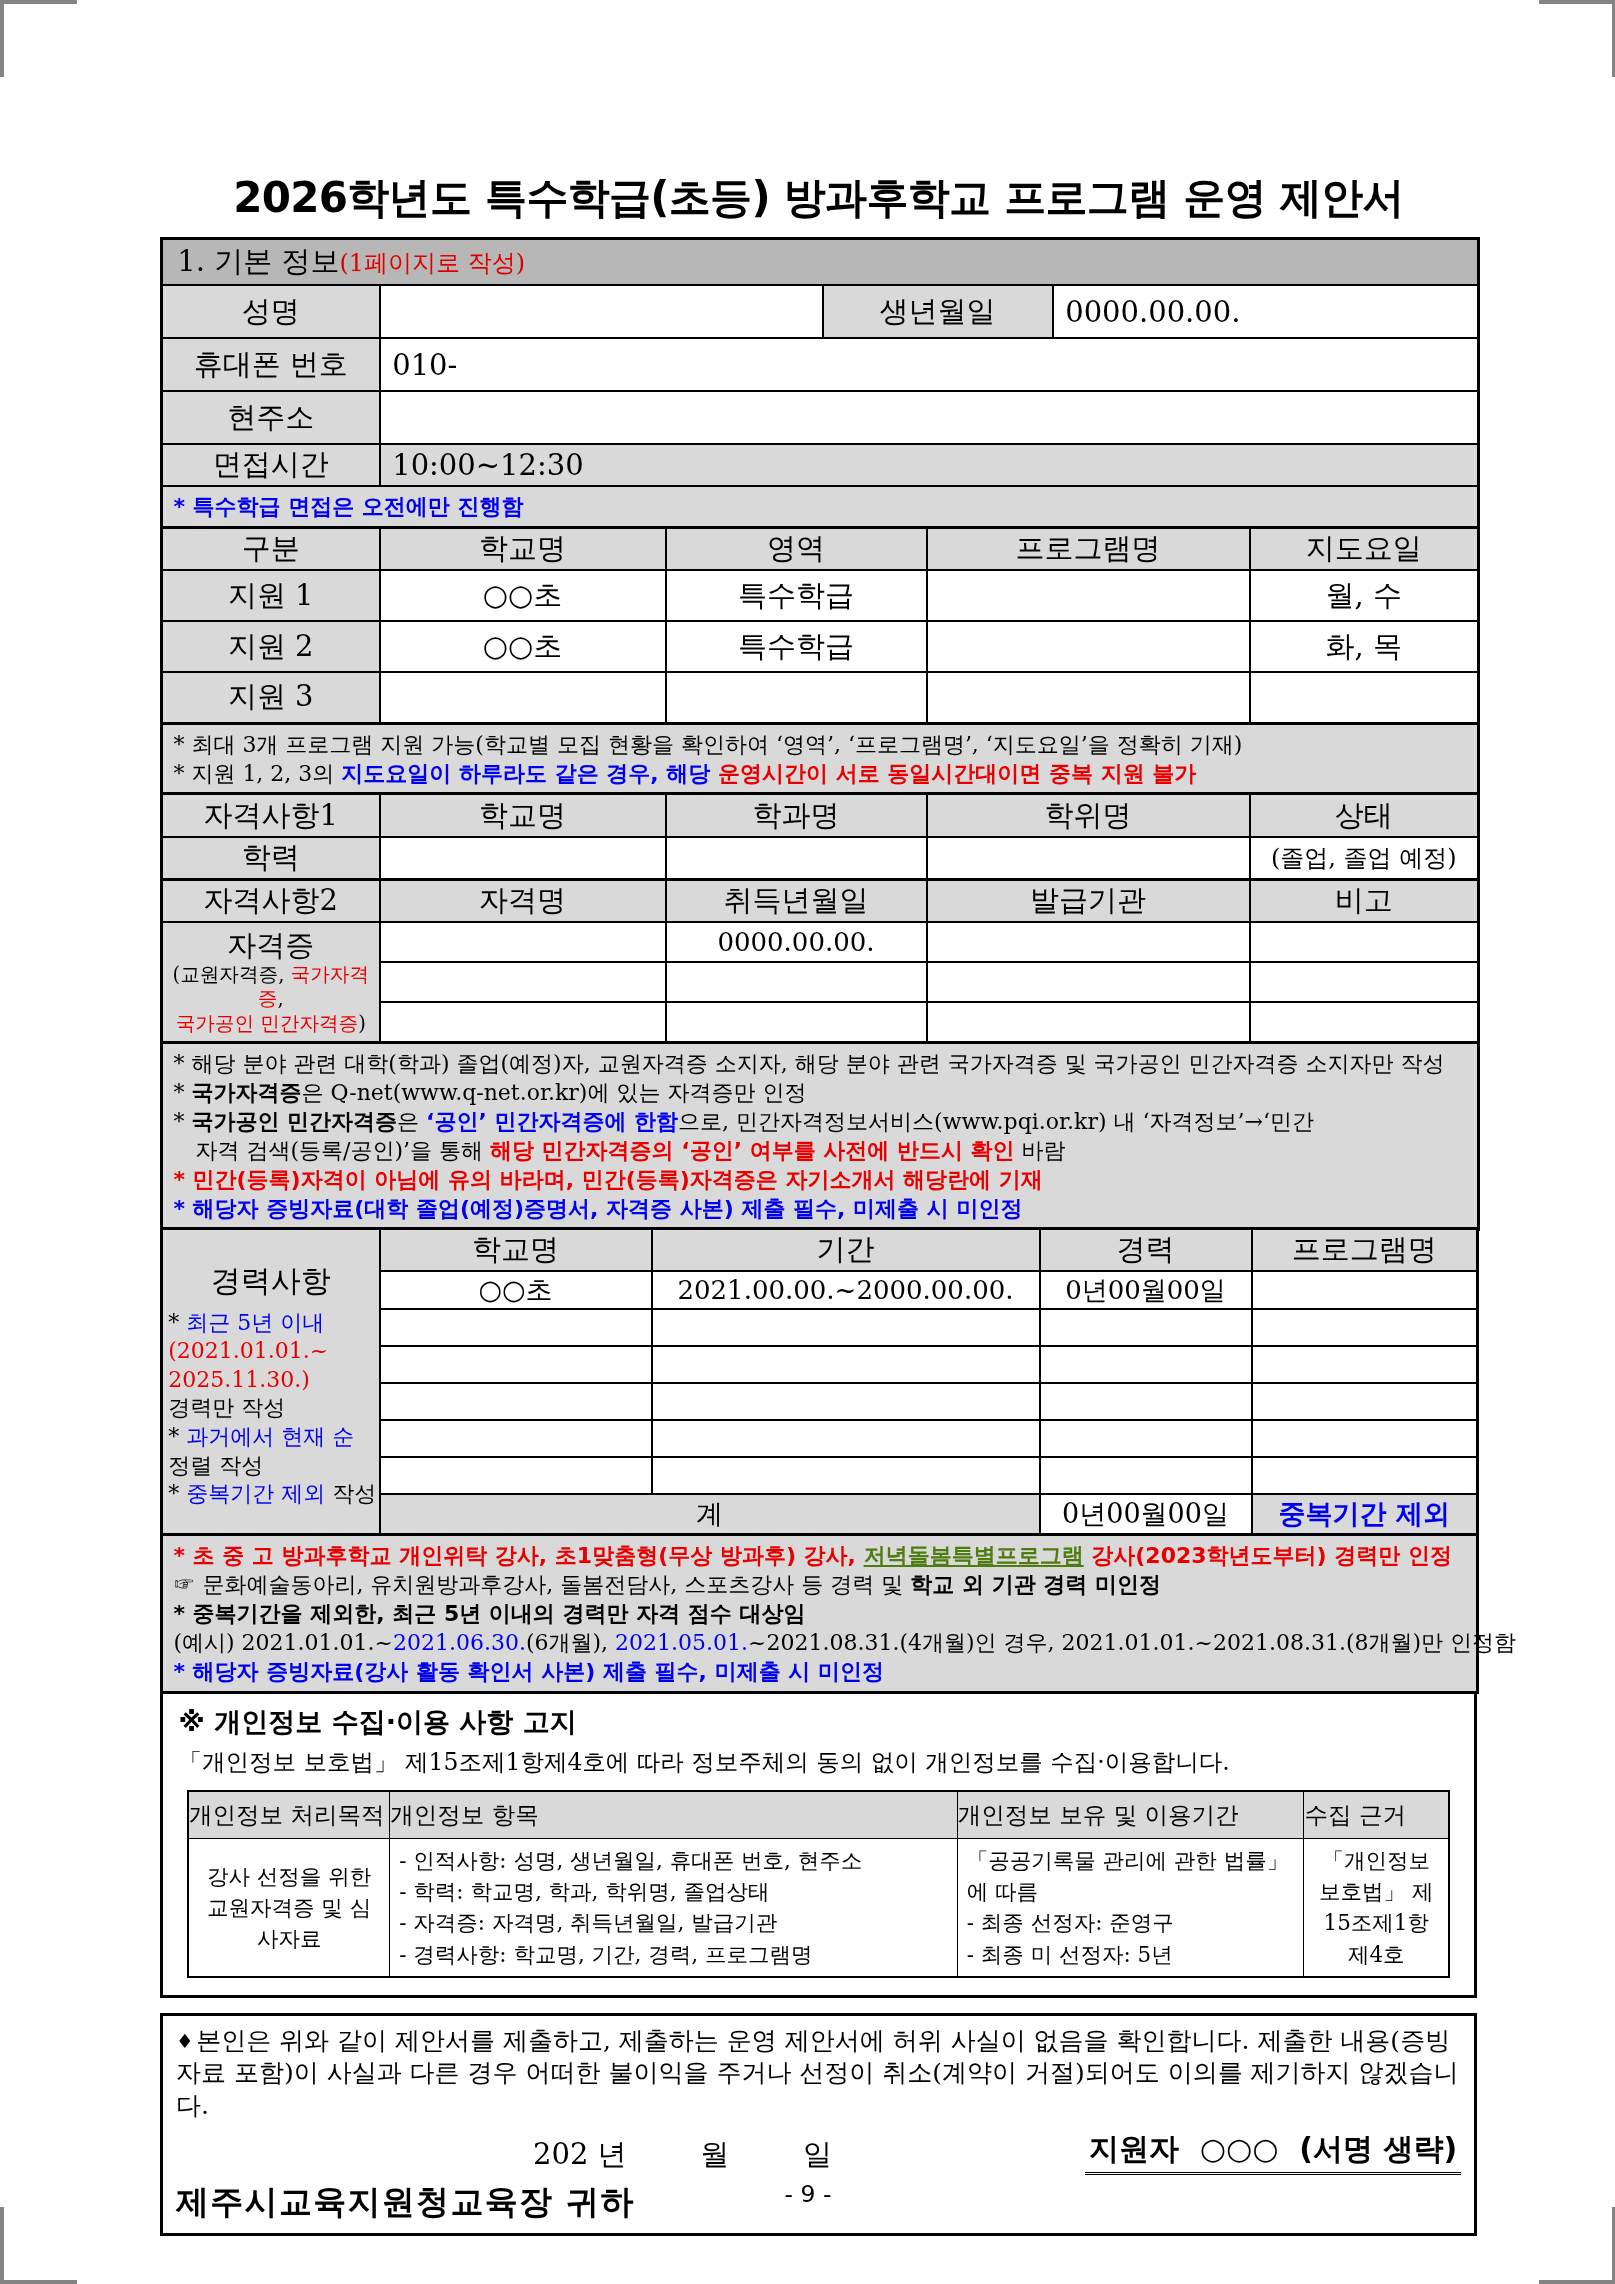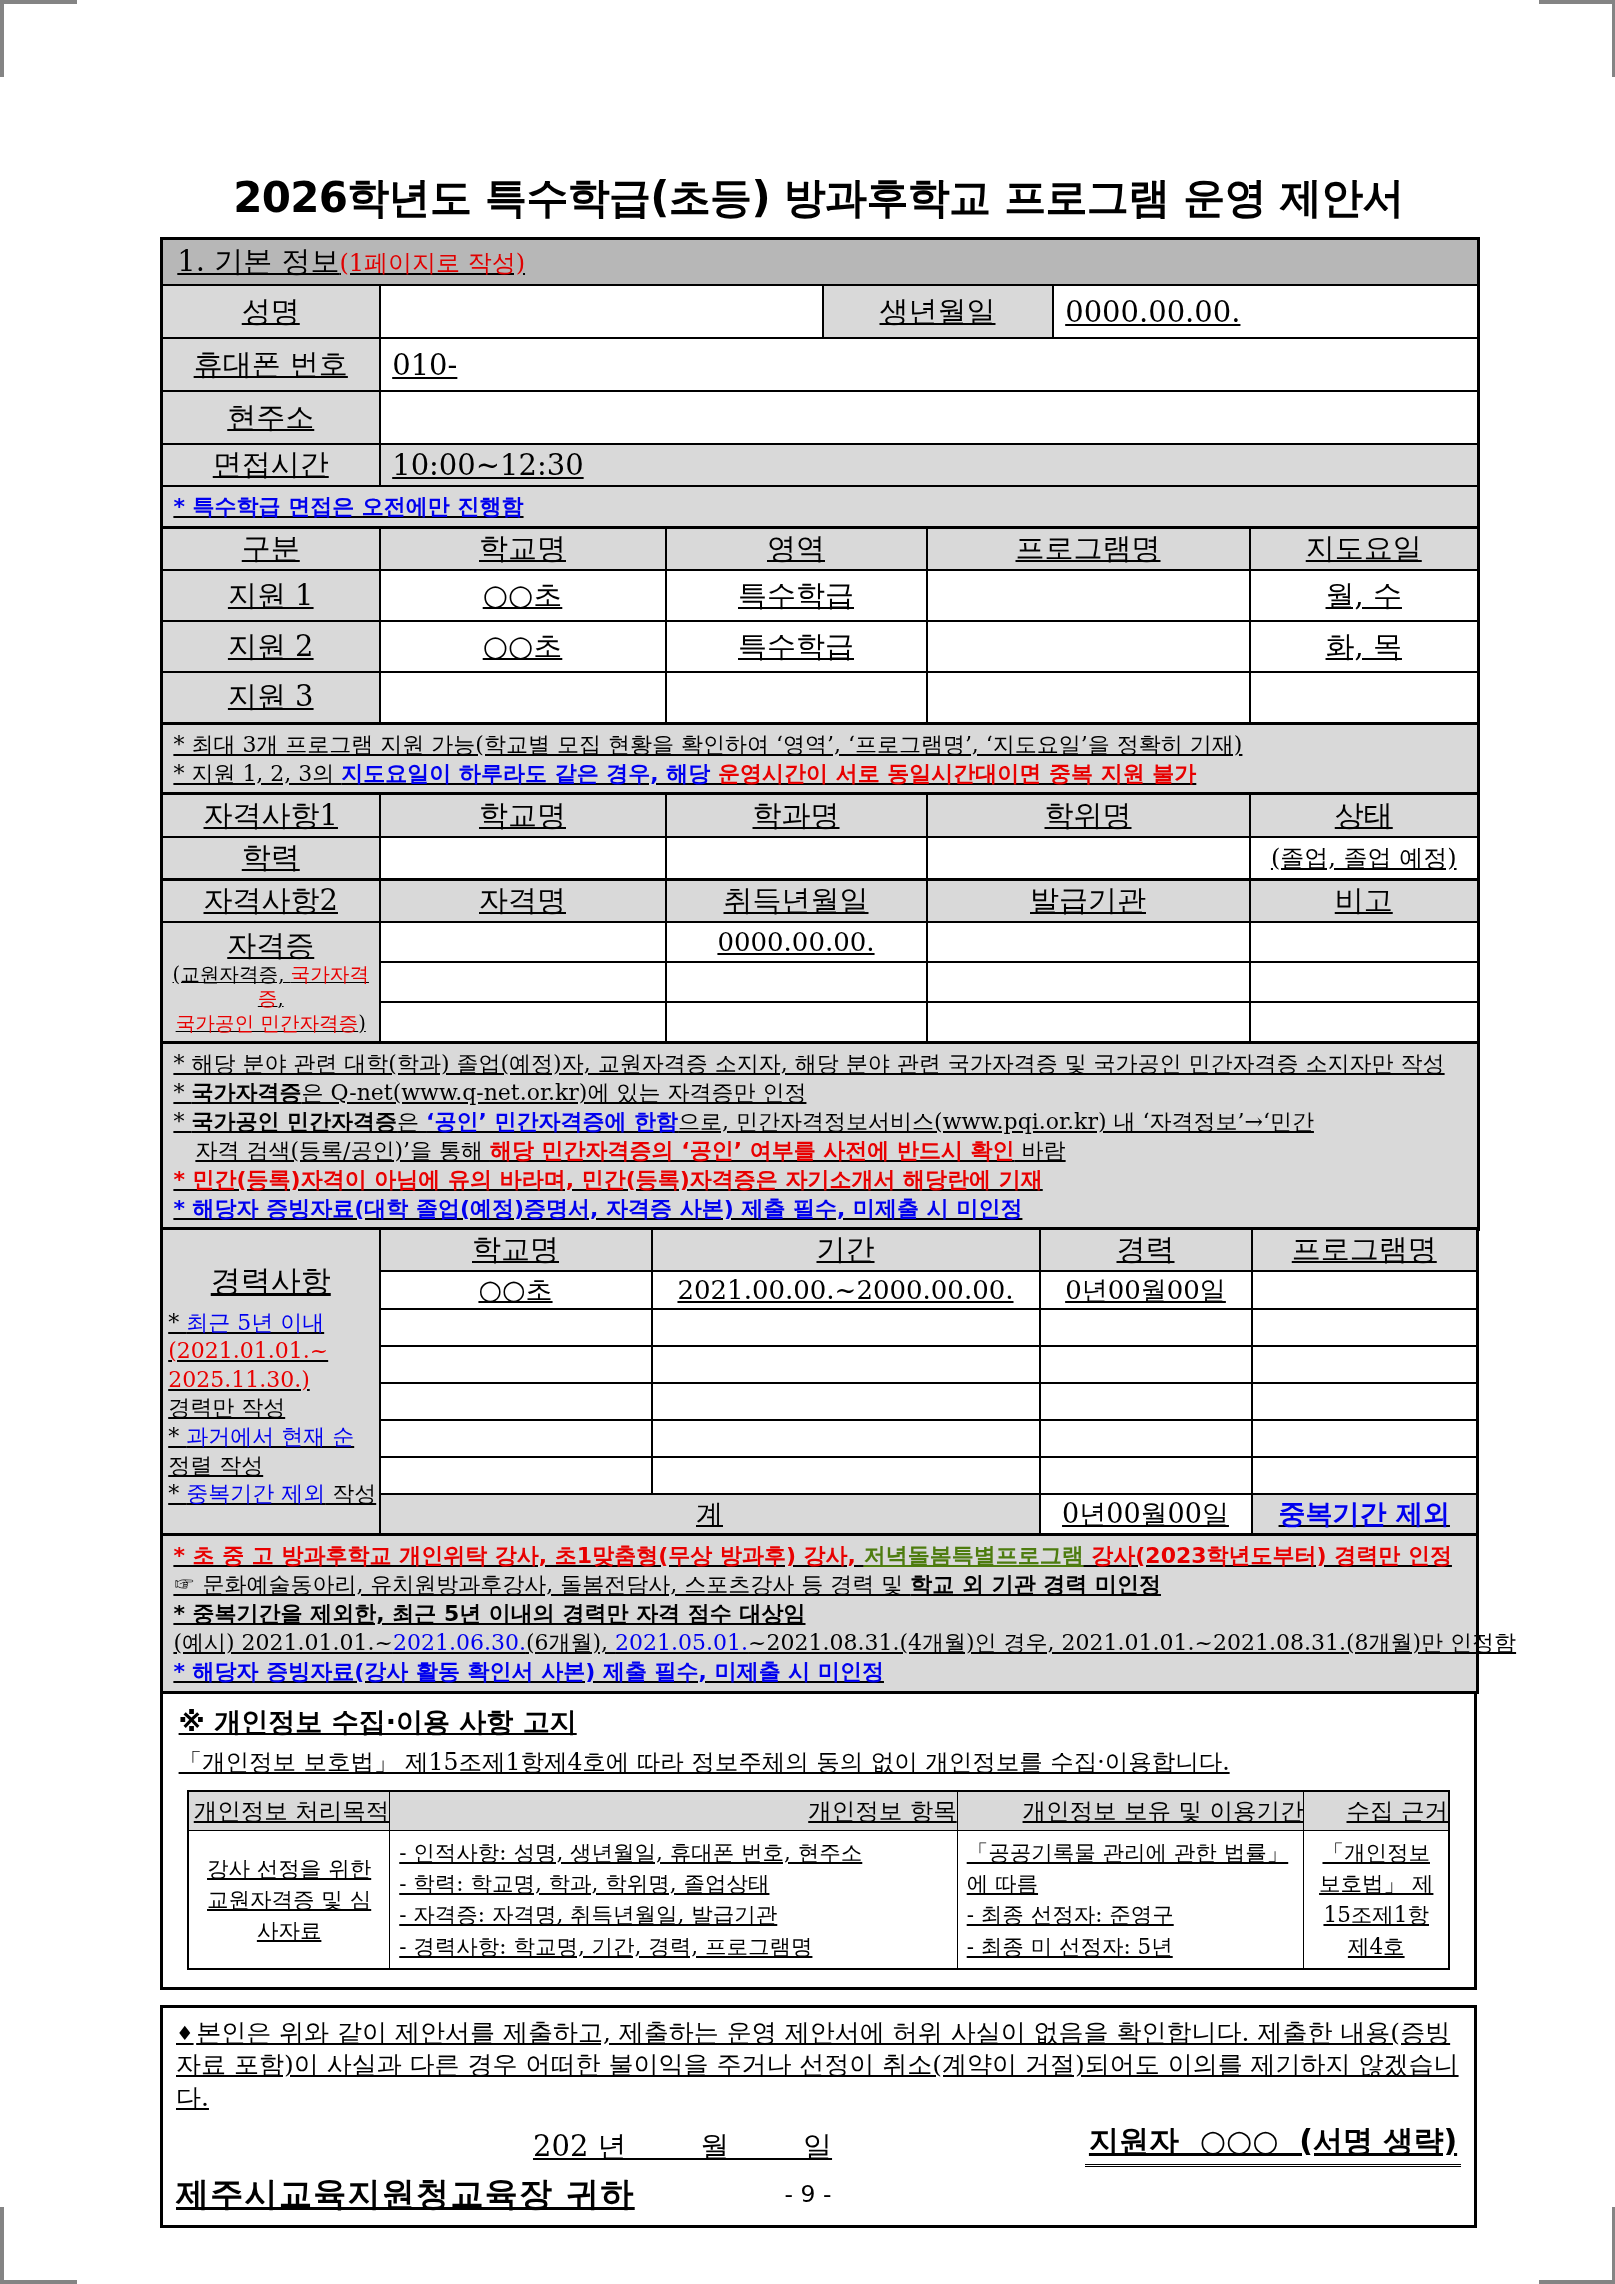--- a/index.html
+++ b/index.html
@@ -23,21 +23,21 @@
   .receipt { border-collapse:collapse; table-layout:fixed; width:671px; border:5.2px solid #000; }
   .receipt td { border:2.6px solid #000; height:46px; }
   .receipt .lab { width:186px; background:#d9d9d9; text-align:center; font-size:30px; }
   .receipt .val { text-align:right; padding-right:14.3px; font-size:22px; font-style:italic; color:#0000ee; }
 
   .title {
     margin-top:14.3px; text-align:center; font-size:42px; font-weight:bold; letter-spacing:-0.7px;
     font-family:"DejaVu Sans","Liberation Sans",sans-serif; white-space:nowrap;
   }
 
-  .stack { margin-top:10.4px;text-decoration:underline; }
+  .stack { margin-top:10.4px; }
   table.frm { border-collapse:collapse; table-layout:fixed; width:1317px; border:3.9px solid #000; margin-top:-3.9px; }
   .stack table.frm:first-child { margin-top:0; }
   table.frm td, table.frm th { border:2px solid #000; font-weight:normal; font-size:29px; vertical-align:middle; }
   .sect-hdr td { background:#b7b7b7; border-bottom:3.9px solid #000; height:47px; text-align:left; padding-left:14.3px; font-size:34px; }
   .sect-sub { font-size:24px; color:#e00000; }
   td.lab, th.hd { background:#d9d9d9; text-align:center; }
   td.white { background:#fff; }
   tr.h68 td { height:53px; }
   tr.h60 td { height:39px; }
   td.vleft { text-align:left; padding-left:11.7px; }
@@ -72,21 +72,21 @@
   .seg-ru { color:#4d7c0f; font-family:"DejaVu Sans","Liberation Sans",sans-serif; font-weight:bold; text-decoration:underline; }
   .seg-bl { color:#0000ee; }
   .seg-blb{ color:#0000ee; font-family:"DejaVu Sans","Liberation Sans",sans-serif; font-weight:bold;margin-top:28px; }
 
   
   .privacy { border:3.9px solid #000; margin-top:-3.9px; background:#fff; padding:10.4px 15.6px 17px 15.6px; }
   .priv-head { font-size:27px; font-weight:bold; font-family:"DejaVu Sans","Liberation Sans",sans-serif; }
   .priv-para { font-size:23.5px; margin-top:6.5px; }
   table.ptab { border-collapse:collapse; table-layout:fixed; width:1263px; margin:11.7px auto 0 auto; border:2px solid #000; }
   table.ptab td, table.ptab th { border:1.3px solid #000; font-size:21.5px; font-weight:normal; vertical-align:middle; }
-  table.ptab th { background:#d9d9d9; height:39px; text-align:right; font-size:23.5px; }
+  table.ptab th { background:#d9d9d9; height:47px; text-align:left; font-size:23.5px; }
   table.ptab td { padding:6.5px 9px; line-height:1.45; }
   td.pc { text-align:center; }
   .pline { display:block; }
 
   
   .sig-box { border:3.9px solid #000; margin-top:14.3px; background:#fff; padding:9px 13px 7.8px 13px; }
   .sig-para { font-size:25px; line-height:1.3; text-indent:0; }
   .sig-para .bullet { font-size:19.6px; vertical-align:middle; padding-right:2.6px; }
   .sig-date-row { display:flex; align-items:flex-end; margin-top:6.5px; }
   .sig-date { flex:1; text-align:center; font-size:29px; white-space:pre; padding-left:104px; }

